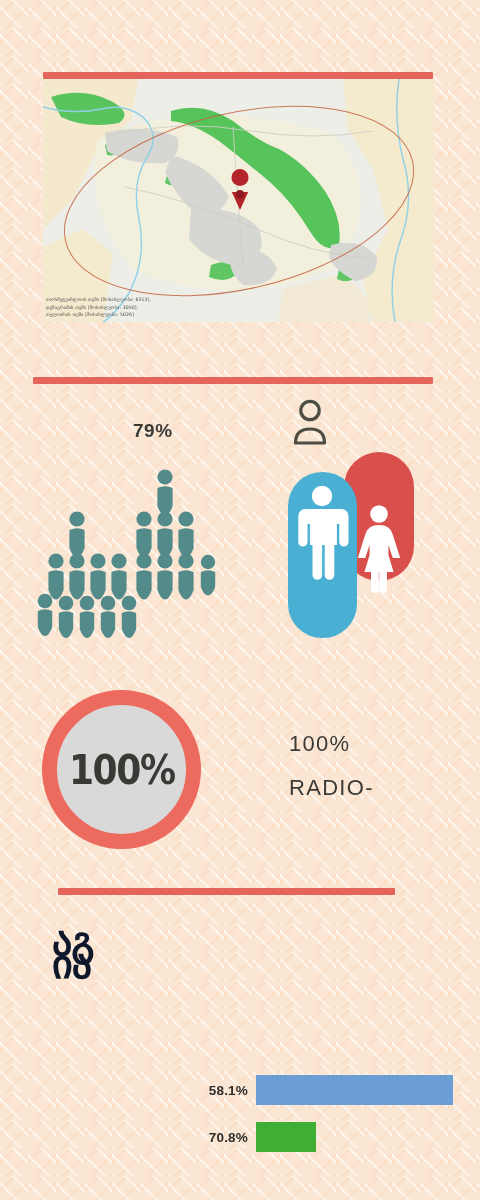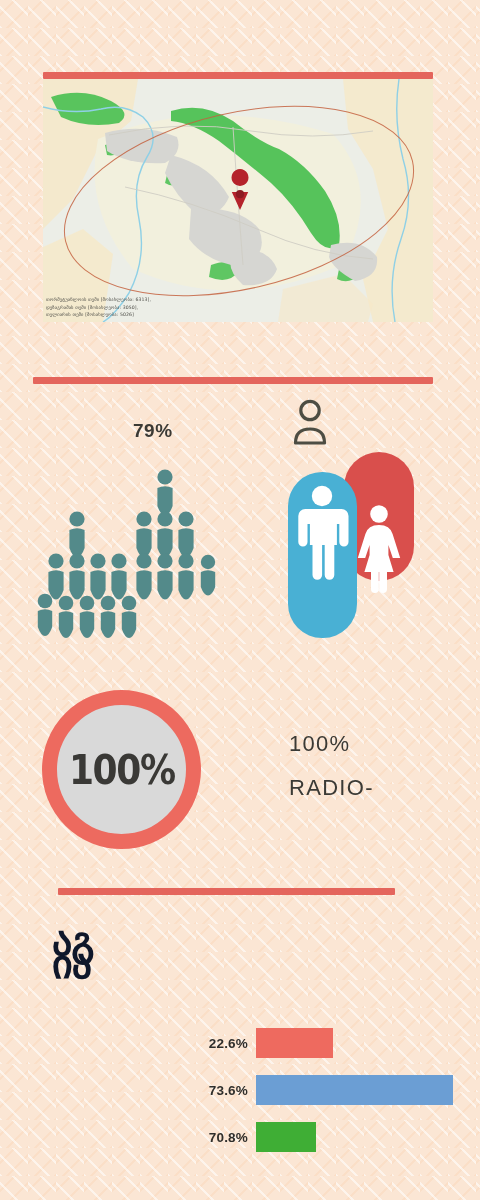--- a/index.html
+++ b/index.html
@@ -232,26 +232,22 @@
   </div>
 
   <div class="divider" id="div-chart"></div>
 
   <div id="logo-ka">
     <span>აგ</span>
     <span>ია</span>
   </div>
 
   <div id="barchart">
-    <div class="bar-row" style="top:0px;">
-      <div class="bar-val">22.6%</div>
-      <div class="bar" id="bar0" style="width: 76.5px; background: rgb(238, 106, 95);"></div>
-    </div>
     <div class="bar-row" style="top:47px;">
-      <div class="bar-val">73.6%</div>
+      <div class="bar-val">58.1%</div>
       <div class="bar" id="bar1" style="width: 196.8px; background: rgb(107, 158, 212);"></div>
     </div>
     <div class="bar-row" style="top:94px;">
       <div class="bar-val">70.8%</div>
       <div class="bar" id="bar2" style="width: 60px; background: rgb(63, 174, 53);"></div>
     </div>
   </div>
 
 </div>
 

